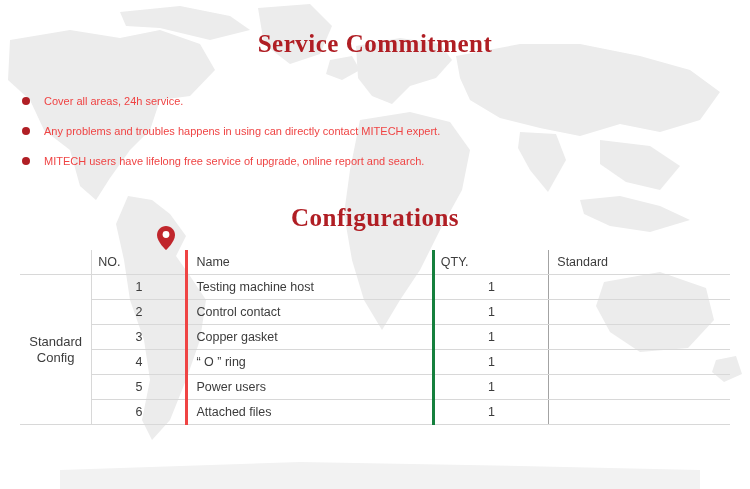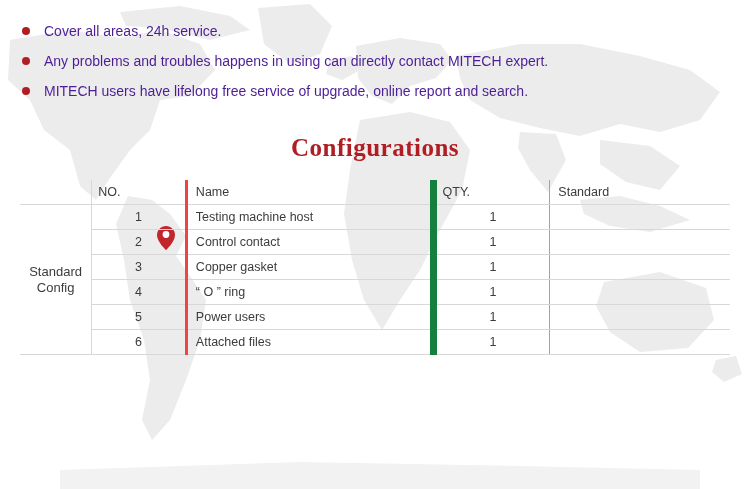--- a/index.html
+++ b/index.html
@@ -48,23 +48,24 @@
   }
   .bullet-list {
     list-style: none;
     margin: 0;
     padding: 22px 0 0 22px;
   }
   .bullet-list li {
     position: relative;
     padding-left: 22px;
     margin-bottom: 12px;
-    font-size: 14px;
-    color: #4c1d95;
+    font-size: 11px;
+    color: #ef4444;
     line-height: 18px;
+    margin-top: 12px;
   }
   .bullet-list li .dot {
     position: absolute;
     left: 0;
     top: 5px;
     width: 8px;
     height: 8px;
     border-radius: 50%;
     background: #b01e24;
     display: block;
@@ -102,21 +103,21 @@
     line-height: 16px;
   }
   .col-no {
     width: 88px;
     text-align: center;
     border-right: 3px solid #ef4444;
   }
   .col-name {
     width: 250px;
     text-align: left;
-    border-right: 7px solid #15803d;
+    border-right: 3px solid #15803d;
     padding-left: 8px !important;
   }
   .col-qty {
     width: 110px;
     text-align: center;
     border-right: 1px solid #a3a3a3;
   }
   .col-remarks {
     width: 180px;
     text-align: left;
@@ -160,20 +161,21 @@
     </g>
 
     <g>
       <path d="M166 226 c-5 0 -9 4 -9 9 c0 7 9 15 9 15 c0 0 9 -8 9 -15 c0 -5 -4 -9 -9 -9 z" fill="#c0262c"></path>
       <circle cx="166" cy="234.5" r="3.4" fill="#ffffff"></circle>
     </g>
   </svg>
 
   <div class="content">
 
+    <h1 class="title" id="service-title">Service Commitment</h1>
 
     <ul class="bullet-list">
       <li>
         <span class="dot"></span>
         <span>Cover all areas, 24h service.</span>
       </li>
       <li>
         <span class="dot"></span>
         <span>Any problems and troubles happens in using can directly contact MITECH expert.</span>
       </li>

